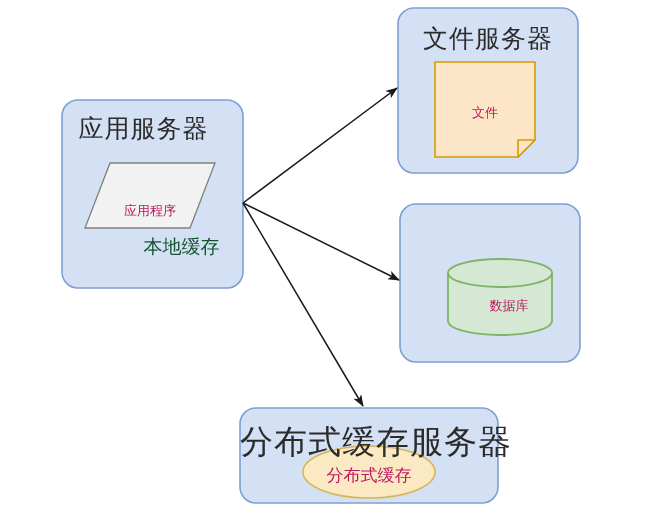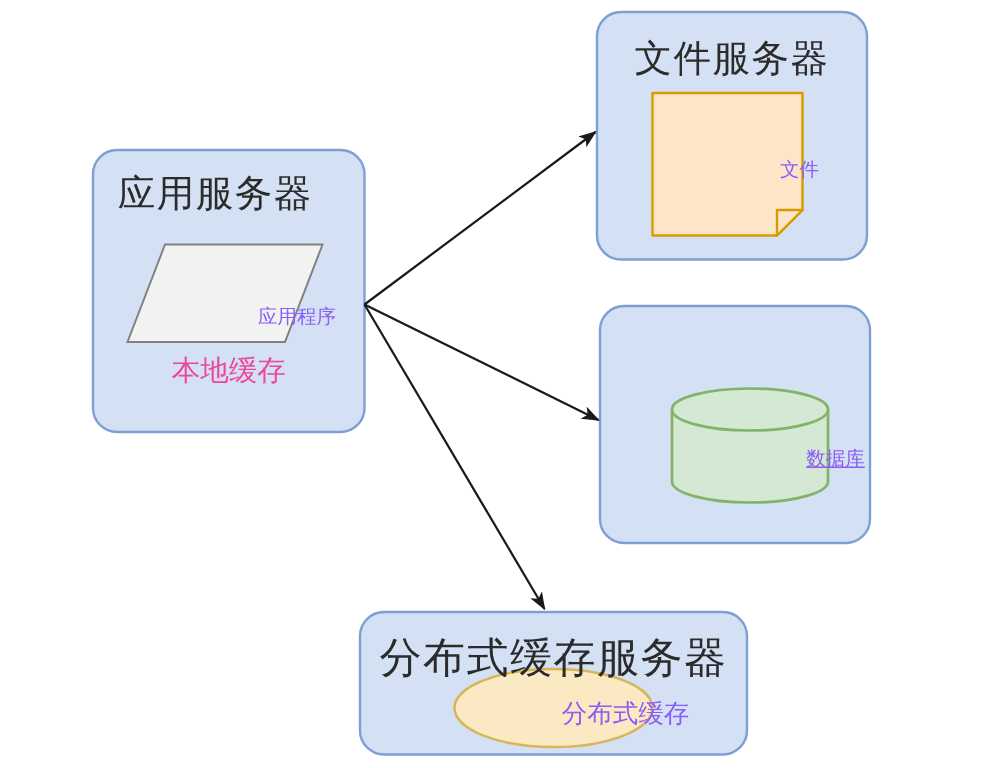--- a/index.html
+++ b/index.html
@@ -31,30 +31,30 @@
     font-family: "Liberation Serif", serif;
     font-weight: normal;
     color: #2b2b2b;
     white-space: nowrap;
     letter-spacing: 1px;
   }
   .inner-label {
     position: absolute;
     text-align: center;
     font-family: "Liberation Sans", sans-serif;
-    color: #8b5cf6;
+    color: #be185d;
     white-space: nowrap;
-    padding-left: 48px;
   }
   .sub-label {
     position: absolute;
     text-align: center;
     font-family: "Liberation Serif", serif;
-    color: #ec4899;
+    color: #14532d;
     white-space: nowrap;
+    padding-left: 29px;
   }
 </style>
 </head>
 <body>
 
 <div id="canvas">
 
   <svg class="svg-layer" viewBox="0 0 670 512">
     <defs>
       <marker id="arrowhead" markerWidth="12" markerHeight="9" refX="11" refY="4.5" orient="auto" markerUnits="userSpaceOnUse">
@@ -85,18 +85,18 @@
     <line x1="243" y1="203" x2="363" y2="406" stroke="#1a1a1a" stroke-width="1.5" marker-end="url(#arrowhead)"></line>
   </svg>
 
   <div class="node-title" style="left:62px; top:112px; width:163px; font-size:25px;">应用服务器</div>
   <div class="inner-label" style="left:90px; top:186px; width:120px; font-size:13px;margin-top:16px;">应用程序</div>
   <div class="sub-label" style="left:62px; top:234px; width:181px; font-size:19px;">本地缓存</div>
 
   <div class="node-title" style="left:398px; top:22px; width:180px; font-size:25px;">文件服务器</div>
   <div class="inner-label" style="left:435px; top:104px; width:100px; font-size:13px;">文件</div>
 
-  <div class="inner-label" style="left:450px; top:297px; width:118px; font-size:13px;text-decoration:underline;">数据库</div>
+  <div class="inner-label" style="left:450px; top:297px; width:118px; font-size:13px;">数据库</div>
 
-  <div class="node-title" style="left:240px; top:420px; width:258px; font-size:28px;">分布式缓存服务器</div>
+  <div class="node-title" style="left:240px; top:420px; width:258px; font-size:33px;">分布式缓存服务器</div>
   <div class="inner-label" style="left:309px; top:464px; width:120px; font-size:17px;">分布式缓存</div>
 
 </div>
 
 </body></html>

